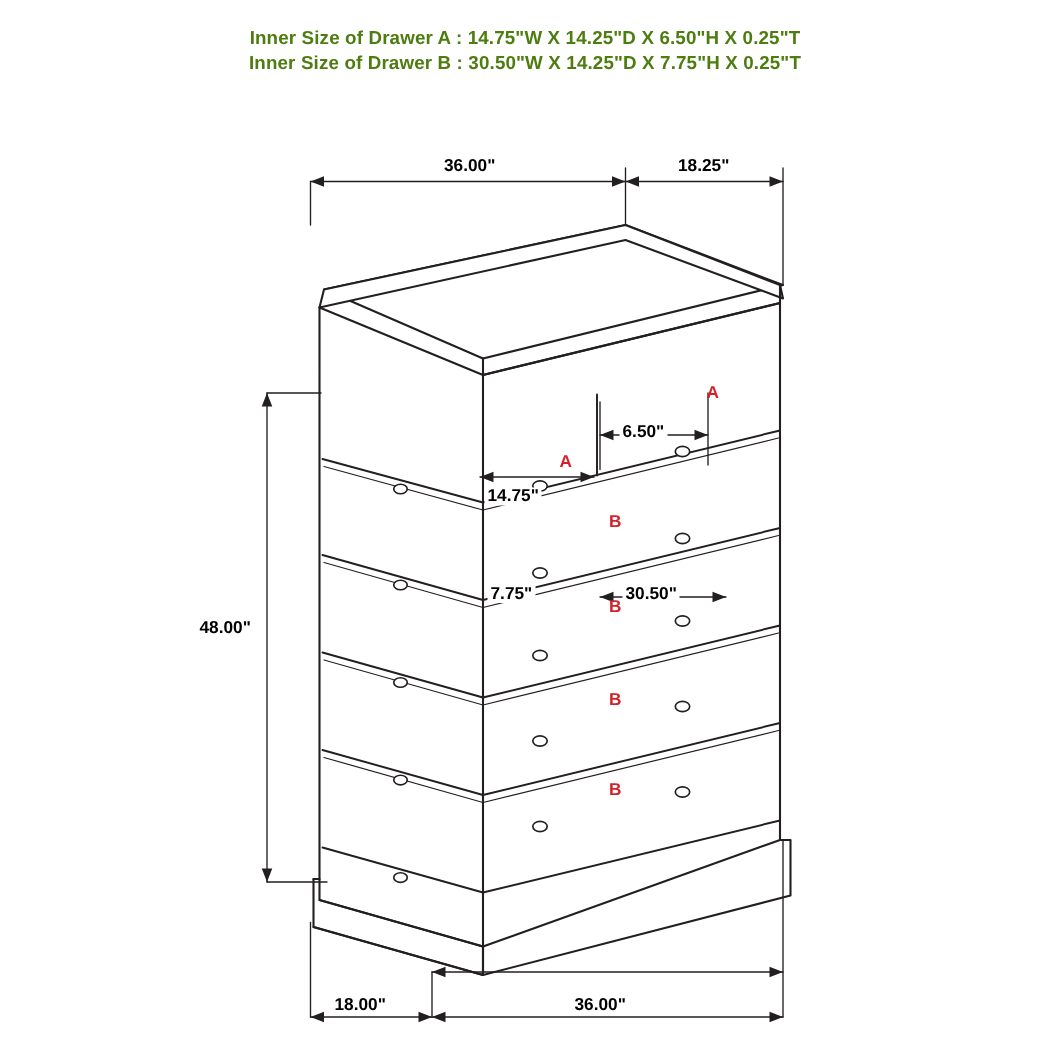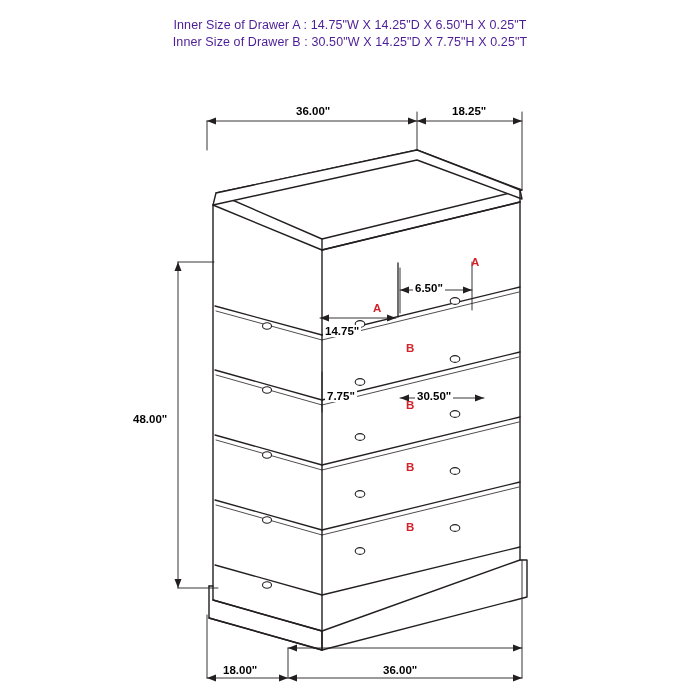--- a/index.html
+++ b/index.html
@@ -13,23 +13,23 @@
     position: relative;
     width: 700px;
     height: 700px;
     overflow: hidden;
     background: #ffffff;
   }
   .hdr {
     position: absolute;
     left: 0; right: 0;
     text-align: center;
-    font-weight: normal;
+    font-weight: bold;
     font-size: 12.5px;
-    color: #4c1d95;
+    color: #4d7c0f;
     letter-spacing: 0.1px;
   }
   #hdr1 { top: 18px; }
   #hdr2 { top: 35px; }
 
   svg#drawing {
     position: absolute;
     left: 0; top: 0;
     width: 700px; height: 700px;
   }

